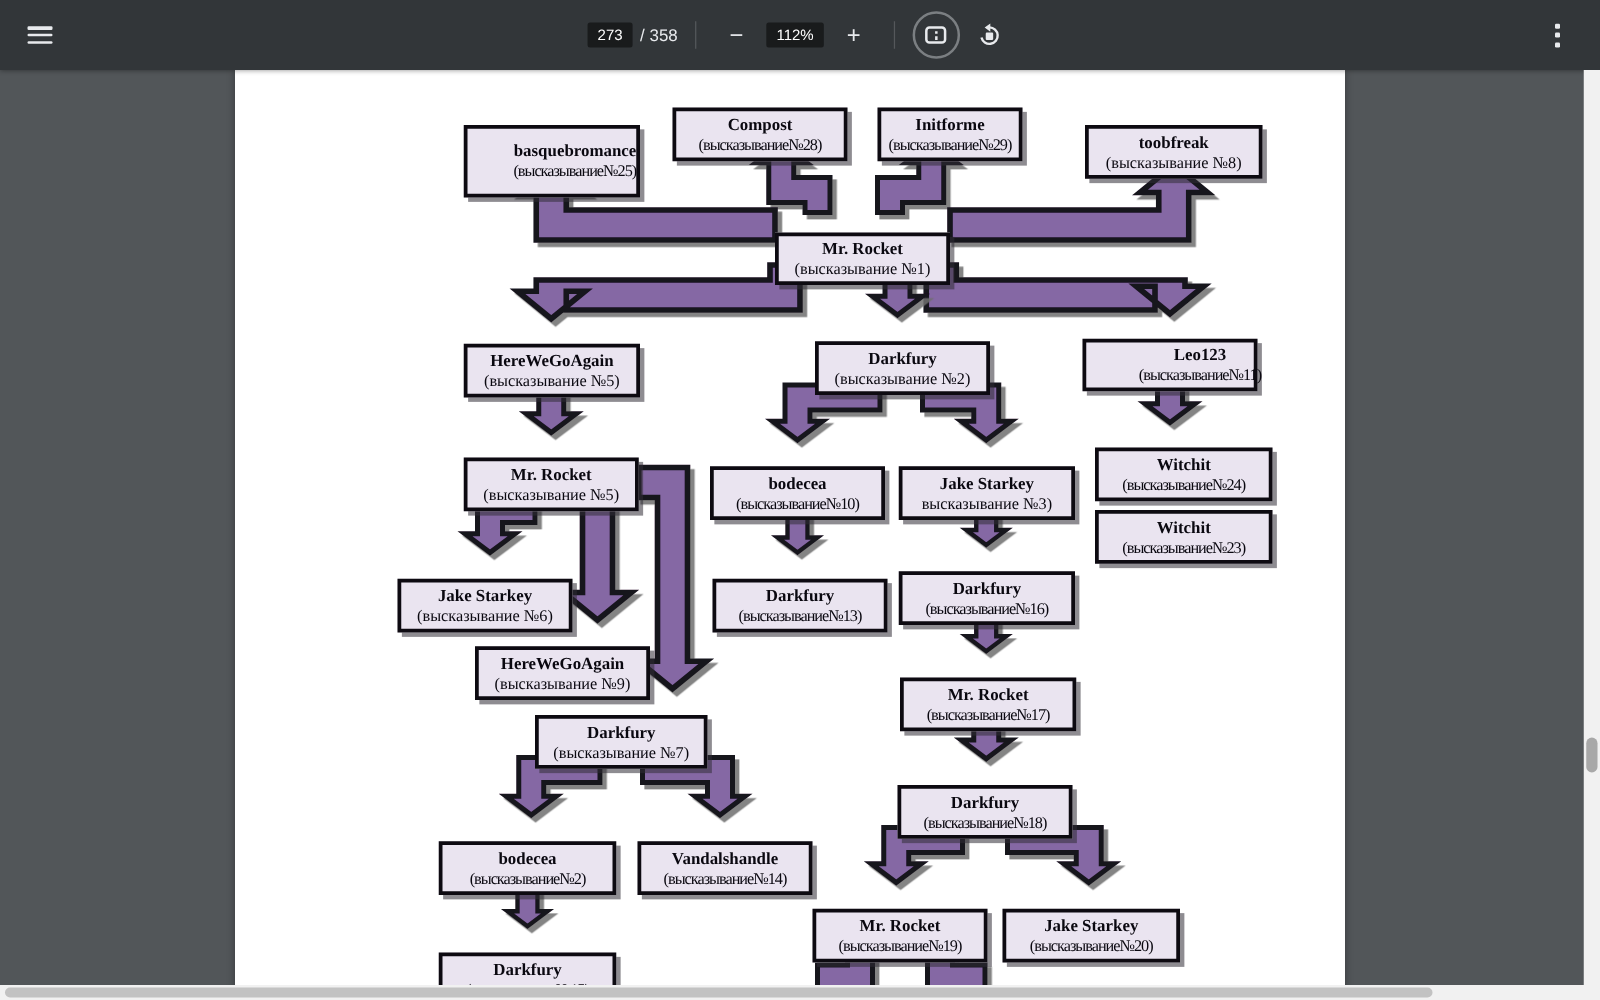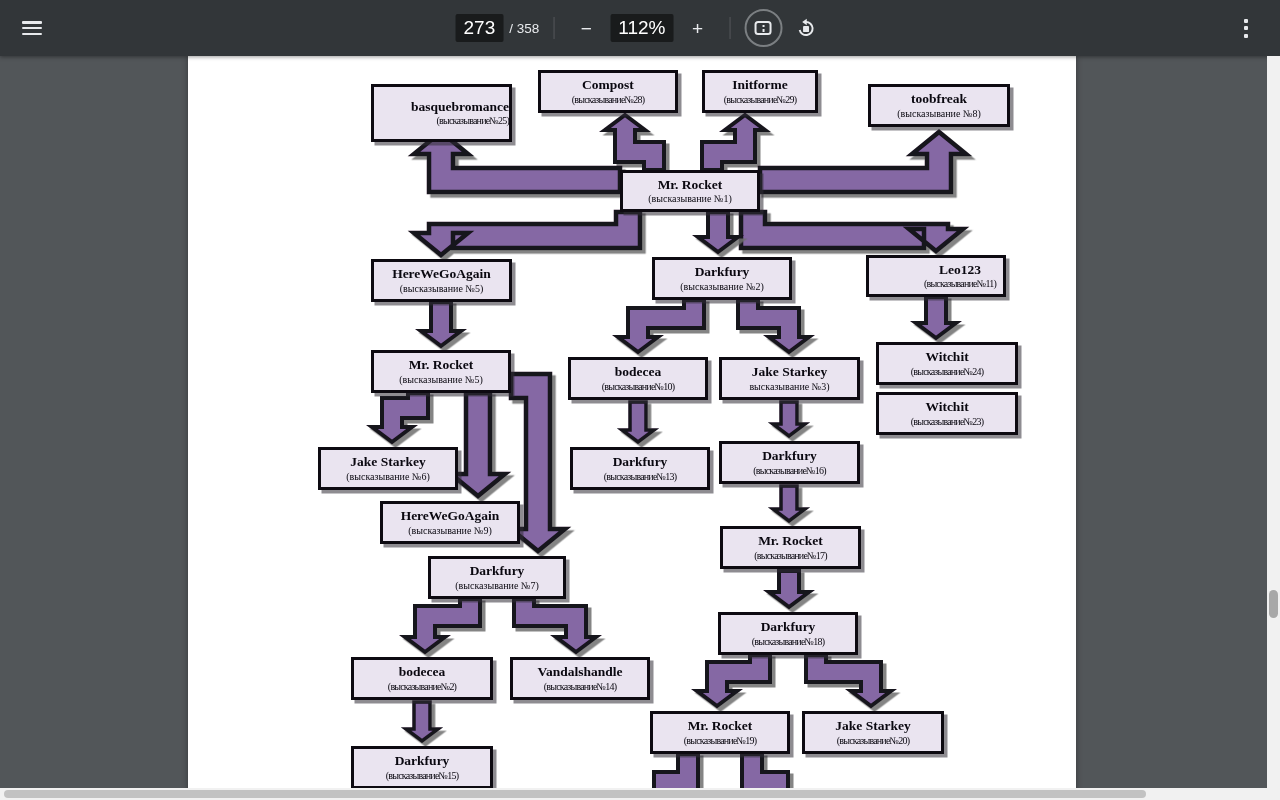--- a/index.html
+++ b/index.html
@@ -13,43 +13,43 @@
              box-shadow:0 1px 4px rgba(0,0,0,.4); }
   .tb-left { position:absolute; left:14px; top:0; height:56px; display:flex; align-items:center; }
   .tb-center { position:absolute; left:50%; top:0; transform:translateX(-50%);
                height:56px; display:flex; align-items:center; gap:6px; color:#e8eaed; font-size:13.5px; }
   .tb-right { position:absolute; right:16px; top:0; height:56px; display:flex; align-items:center; }
   .icon-btn { width:36px; height:36px; display:flex; align-items:center; justify-content:center;
               border:none; background:transparent; cursor:pointer; border-radius:50%; }
   .hamburger { width:20px; height:14px; display:flex; flex-direction:column; justify-content:space-between; }
   .hamburger span { display:block; height:2.5px; background:#e8eaed; border-radius:1px; }
   .chip { background:#191b1c; color:#fff; padding:3px 8px; border-radius:2px;
-          font-size:19px; min-width:34px; text-align:center; border:none; }
+          font-size:12px; min-width:34px; text-align:center; border:none; }
   .tb-sep { width:1px; height:22px; background:#55585b; margin:0 8px; }
   .glyph-btn { color:#e8eaed; font-size:19px; line-height:1; }
   .fit-btn { width:38px; height:38px; border:2px solid #7b7f82; border-radius:50%;
              display:flex; align-items:center; justify-content:center; background:transparent; cursor:pointer; }
   .fit-rect { width:17px; height:14px; border:2px solid #e8eaed; border-radius:3.5px;
               display:flex; flex-direction:column; align-items:center; justify-content:center; gap:2px; }
   .fit-rect i { display:block; width:2.5px; height:2.5px; background:#e8eaed; }
   .kebab { display:flex; flex-direction:column; gap:3.5px; }
   .kebab i { width:4px; height:4px; background:#e8eaed; border-radius:1px; }
 
   
   .viewer { position:absolute; top:56px; left:0; width:1280px; height:744px; background:#525659; }
   .page { position:absolute; left:188px; top:0; width:888px; height:744px;
           background:#fff; overflow:hidden; box-shadow:0 0 6px rgba(0,0,0,.35); }
   .page svg { position:absolute; left:0; top:0; }
 
   .node { position:absolute; background:#eae4f0; border:3px solid #0d0a11;
           box-shadow:3.5px 3.5px 0 rgba(50,45,55,.55);
           display:flex; flex-direction:column; align-items:center; justify-content:center;
-          font-family:"Liberation Serif","DejaVu Serif",serif; color:#0a0810; text-align:center; }
+          font-family:"Liberation Serif","DejaVu Serif",serif; color:#0a0810; text-align:center;margin-top:16px; }
   .node .nm  { font-weight:bold; font-size:13.5px; line-height:1.2; }
-  .node .st  { font-size:10px; line-height:1.2; }
+  .node .st  { font-size:13px; line-height:1.2; }
   .node .st.cond { letter-spacing:-0.8px; }
 
   
   .vsb-track { position:absolute; right:0; top:56px; width:13px; height:744px; background:#f1f1f1; z-index:50; }
   .vsb-thumb { position:absolute; right:2px; top:534px; width:9px; height:28px; background:#a8a8a8; border-radius:5px; }
   .hsb-track { position:absolute; left:0; top:788px; width:1280px; height:12px; background:#f1f1f1; z-index:55; }
   .hsb-thumb { position:absolute; left:4px; top:2px; width:1142px; height:8px; background:#c2c2c2; border-radius:4px; }
 </style>
 </head>
 <body>

